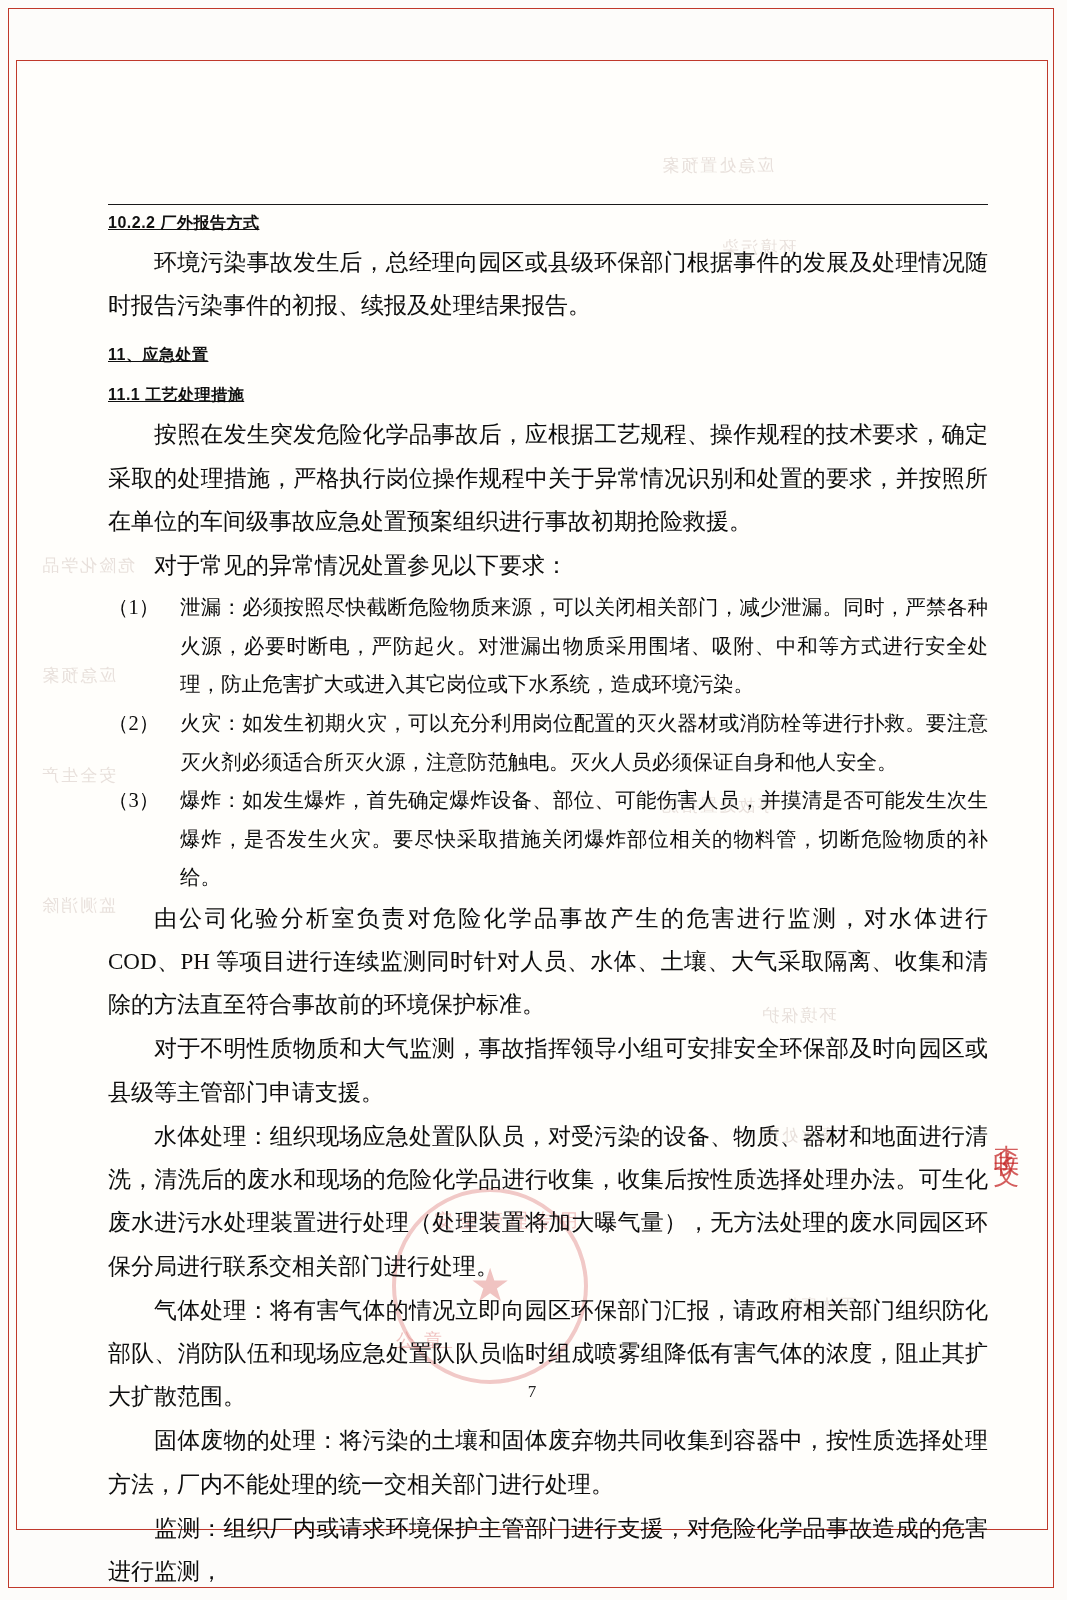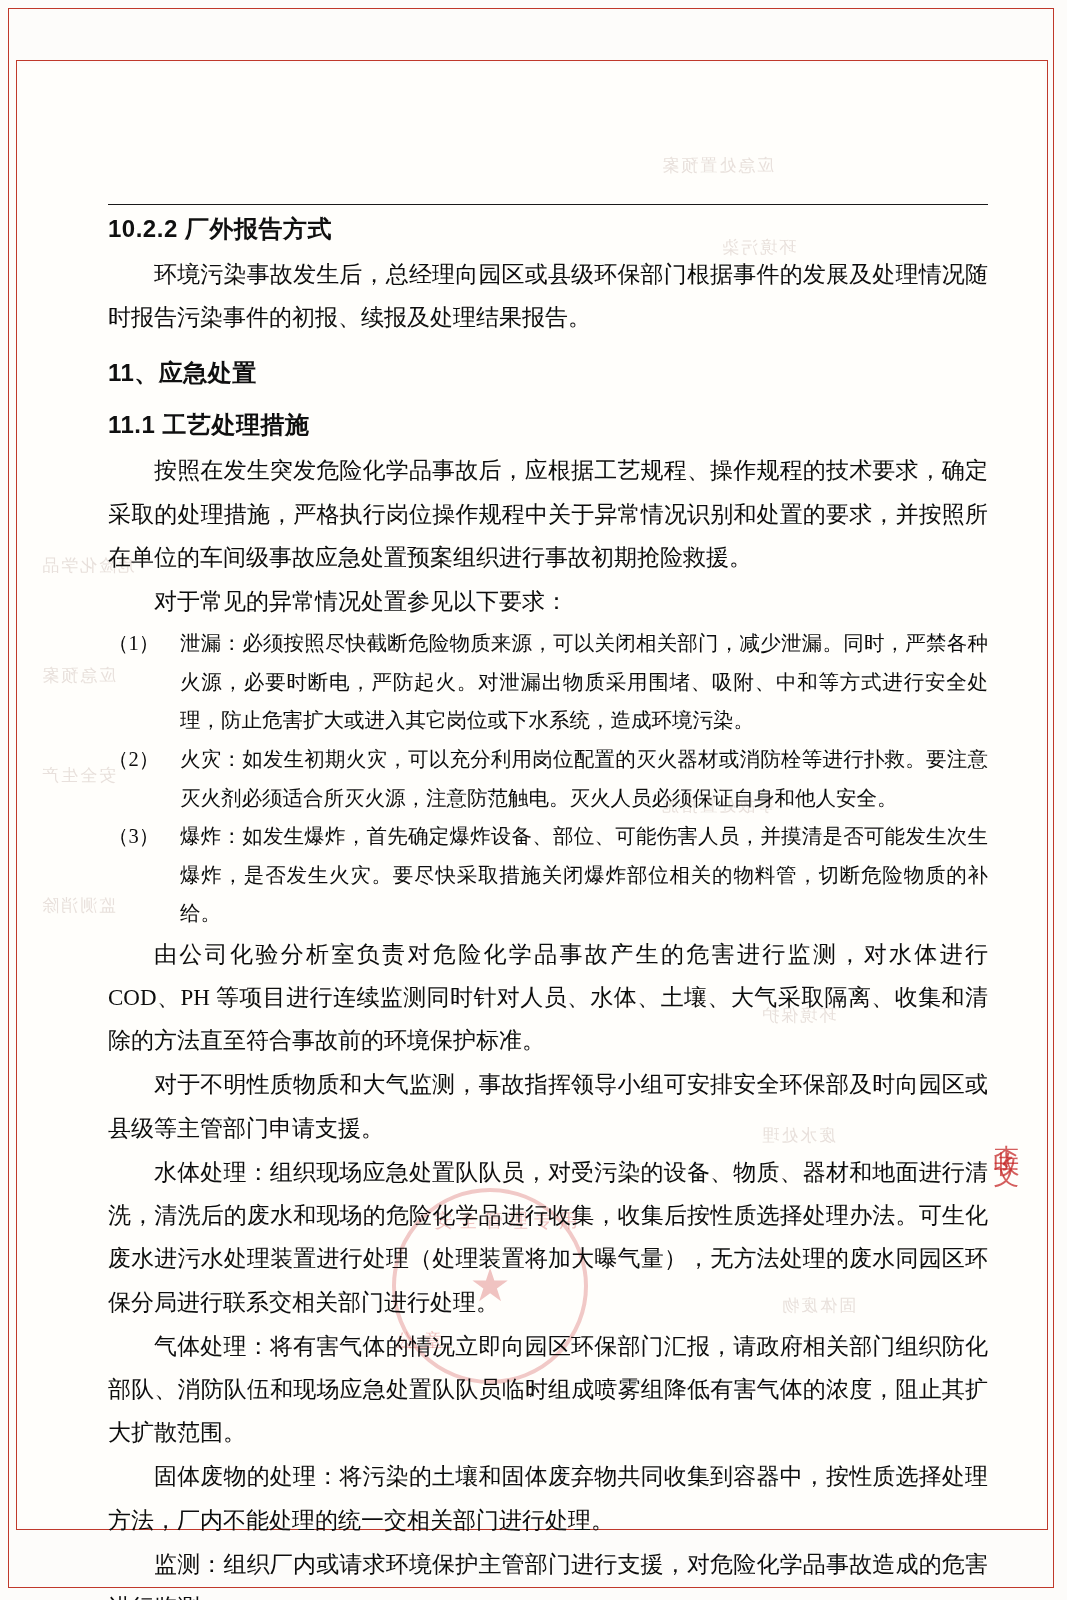--- a/index.html
+++ b/index.html
@@ -59,25 +59,26 @@
   }
   .hrule {
     width: 880px;
     height: 0;
     border-top: 1.2px solid #1a1a1a;
     margin-bottom: 6px;
   }
   .heading {
     font-family: "Liberation Sans", sans-serif;
     font-weight: bold;
-    font-size: 24px;
+    font-size: 16px;
     color: #101010;
     letter-spacing: 0.5px;
     margin: 16px 0 6px 0;
     line-height: 1.5;
+    text-decoration: underline;
   }
   .heading.first { margin-top: 2px; }
   .para {
     font-size: 23px;
     color: #0d0d0d;
     line-height: 1.88;
     text-align: justify;
     text-justify: inter-ideograph;
     text-indent: 2em;
     margin: 0 0 1px 0;

